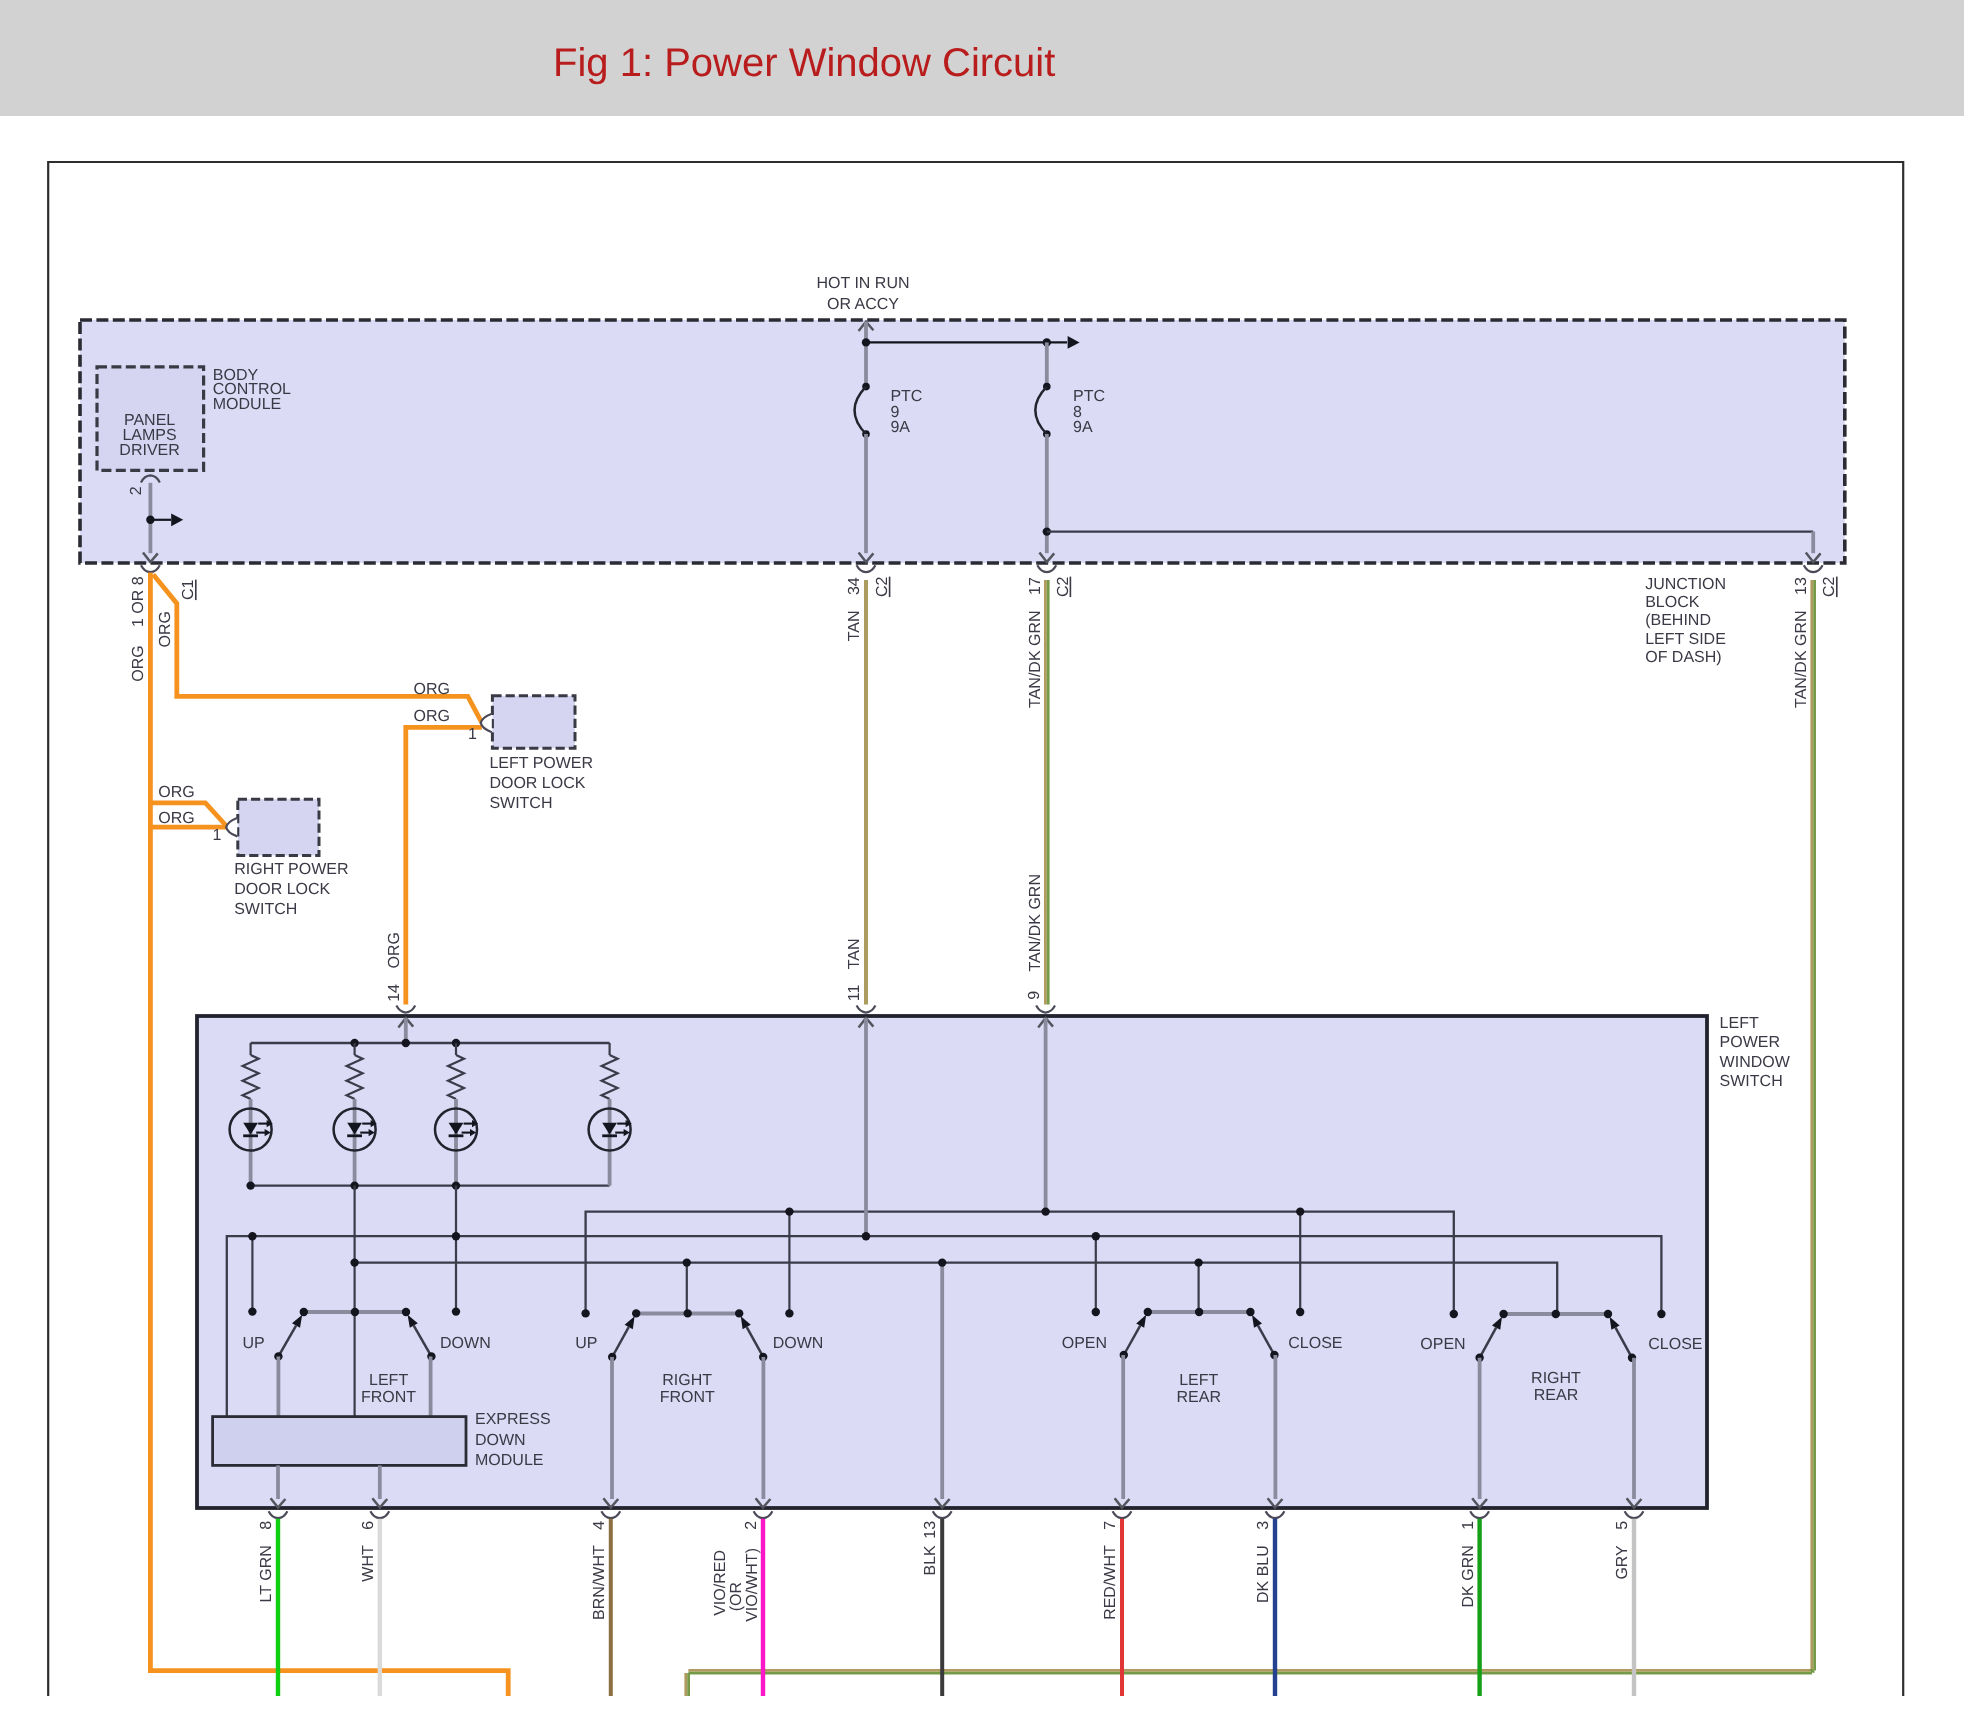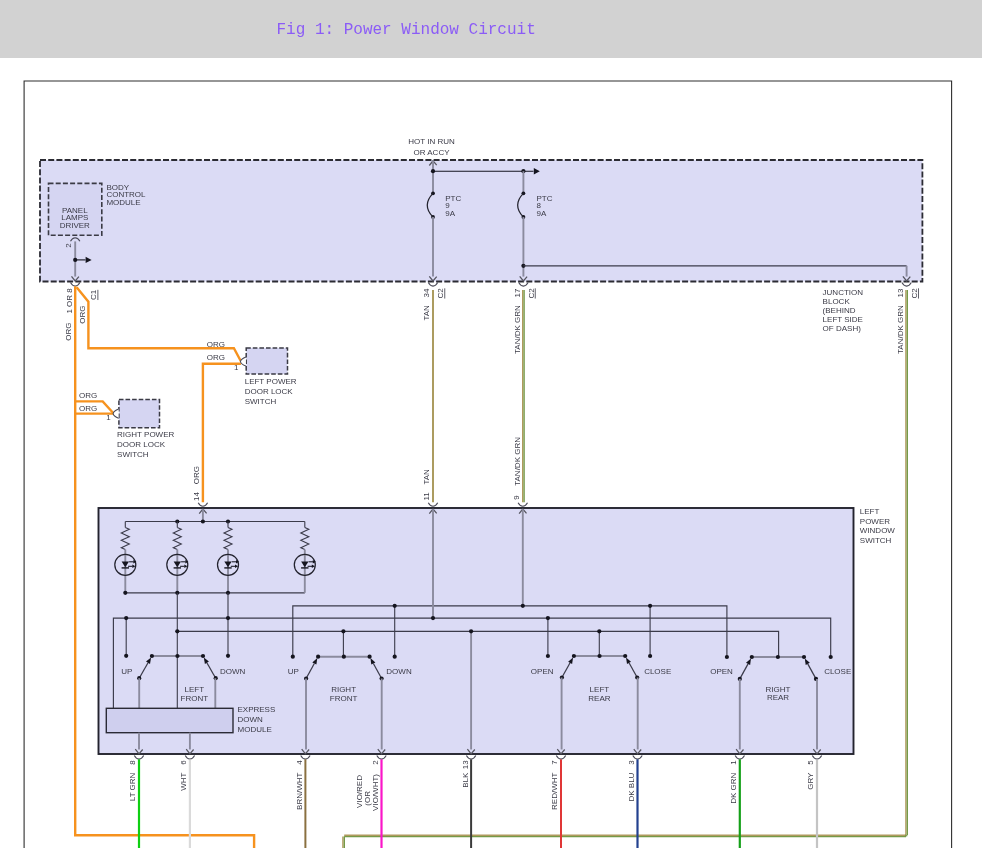--- a/index.html
+++ b/index.html
@@ -1,18 +1,18 @@
 <!DOCTYPE html>
 <html><head>
 <meta charset="utf-8">
 <style>
   html,body { margin:0; padding:0; background:#ffffff; width:982px; height:856px; overflow:hidden; }
   .hdr { position:absolute; left:0; top:0; width:982px; height:57.5px; background:#d2d2d2; }
-  .title { position:absolute; left:276.5px; top:21px; font-family:Liberation Mono, monospace;
-           font-size:16px; color:#8b5cf6; }
+  .title { position:absolute; left:276.5px; top:21px; font-family:Liberation Sans, sans-serif;
+           font-size:20px; color:#b91c1c; }
   svg { position:absolute; left:0; top:0; }
   text { font-family:"Liberation Sans",sans-serif; }
 </style>
 </head>
 <body>
 <div class="hdr"></div>
 <div class="title">Fig 1: Power Window Circuit</div>
 <svg width="982" height="856" viewBox="0 0 982 856">
 <path d="M 24.1 848 L 24.1 81 L 951.6 81 L 951.6 848" fill="none" stroke="#2e2e2e" stroke-width="1.1"></path>
 <rect x="40" y="160" width="882.4" height="121.5" fill="#dbdbf5" stroke="#2b2b33" stroke-width="1.8" stroke-dasharray="6,2.2"></rect>

